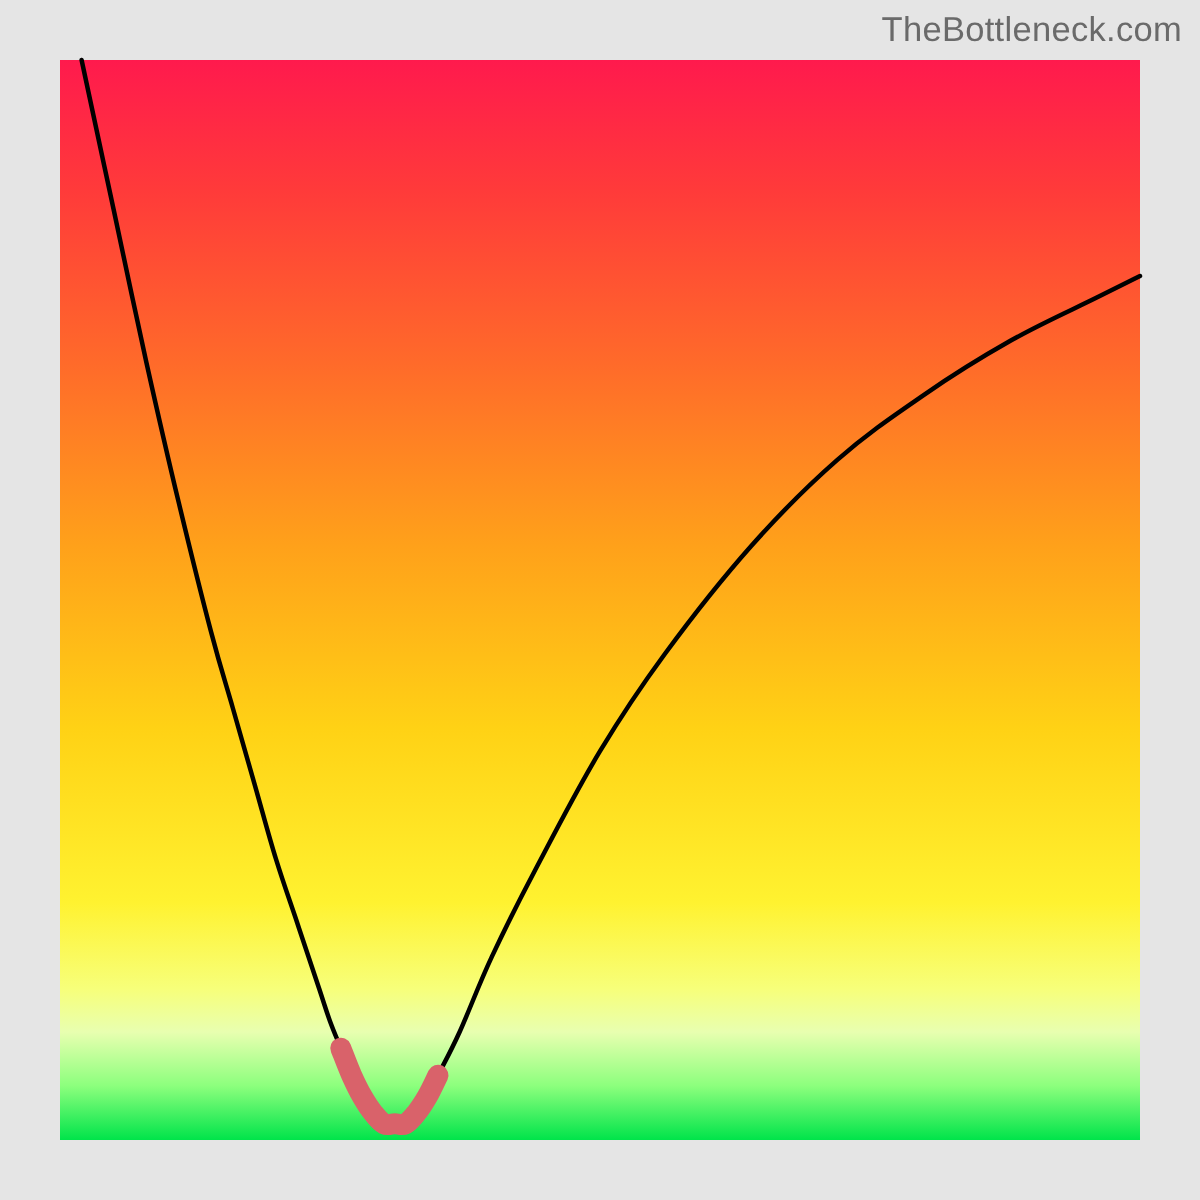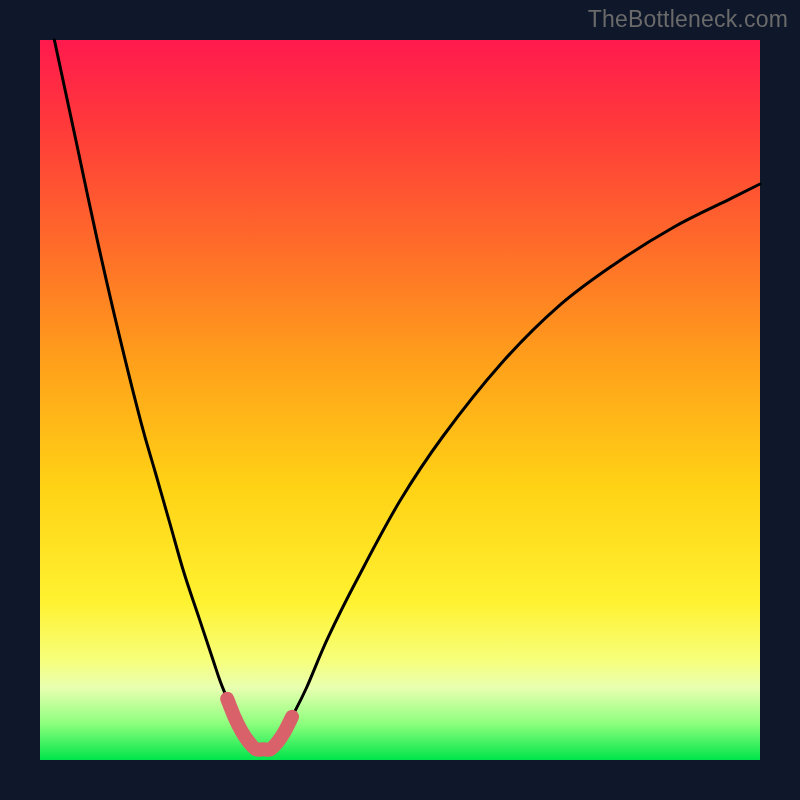--- a/index.html
+++ b/index.html
@@ -10,21 +10,21 @@
     background: #000;
     overflow: hidden;
     font-family: Arial, Helvetica, sans-serif;
   }
   .frame {
     position: absolute;
     left: 0;
     top: 0;
     width: 800px;
     height: 800px;
-    background: #0f172a;
+    background: #e5e5e5;
     text-align: right;
   }
   .plot {
     position: absolute;
     left: 40px;
     top: 40px;
     width: 720px;
     height: 720px;
     background: linear-gradient(
       to bottom,

